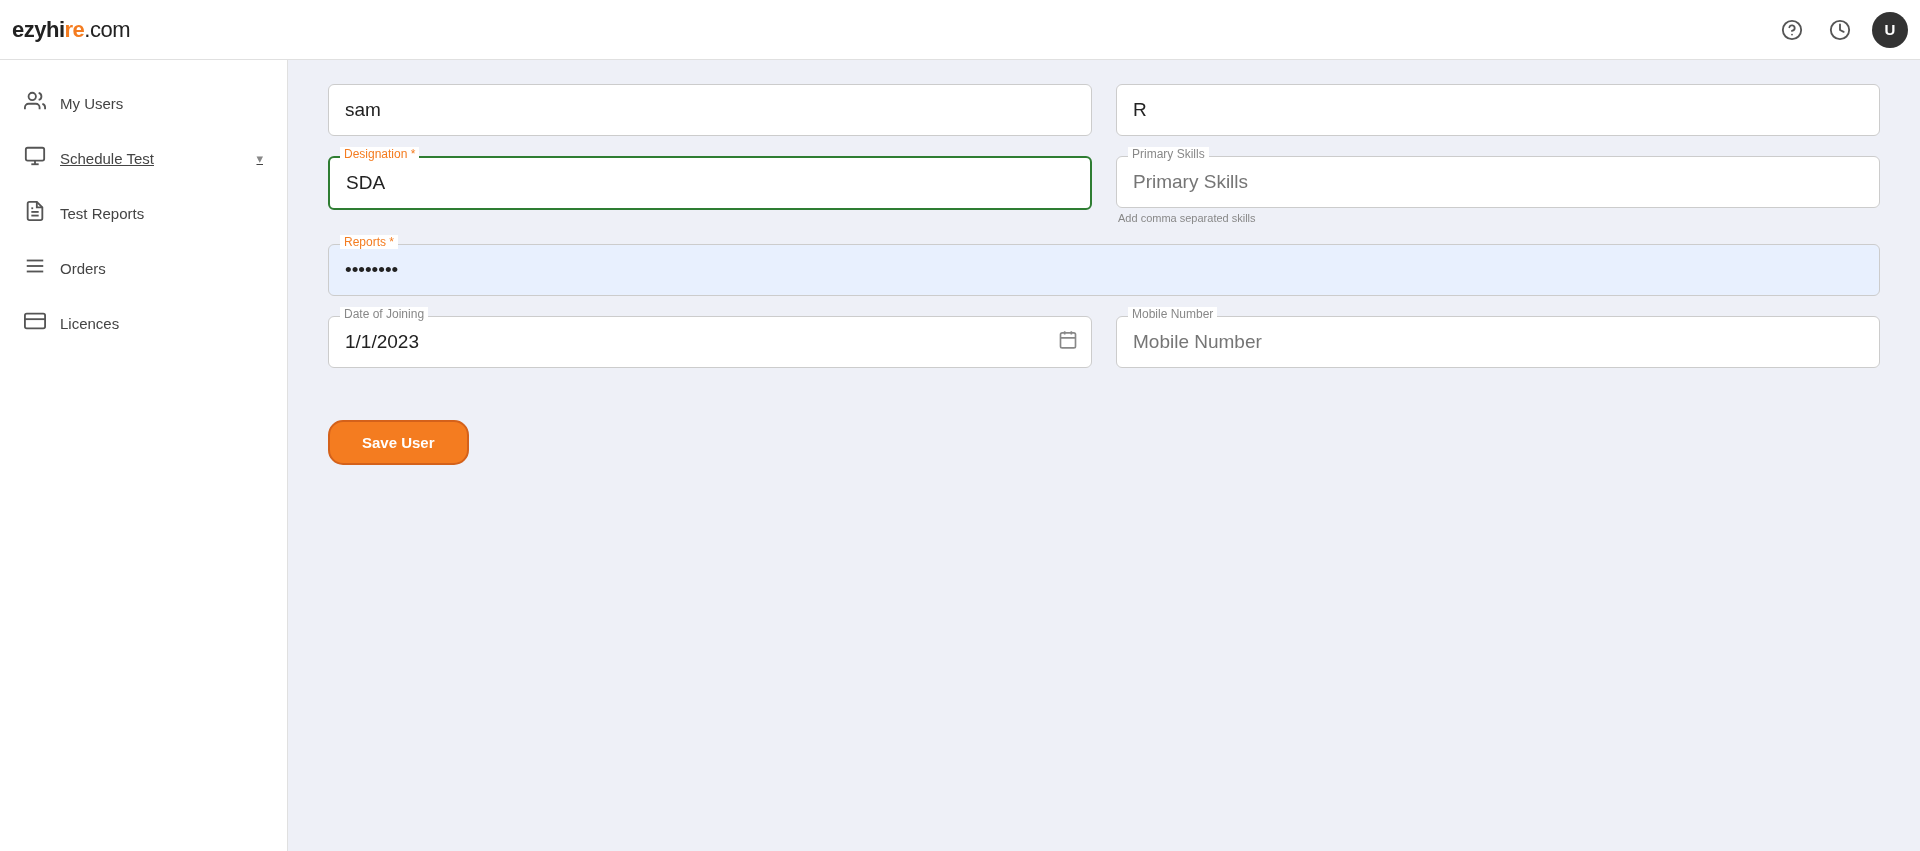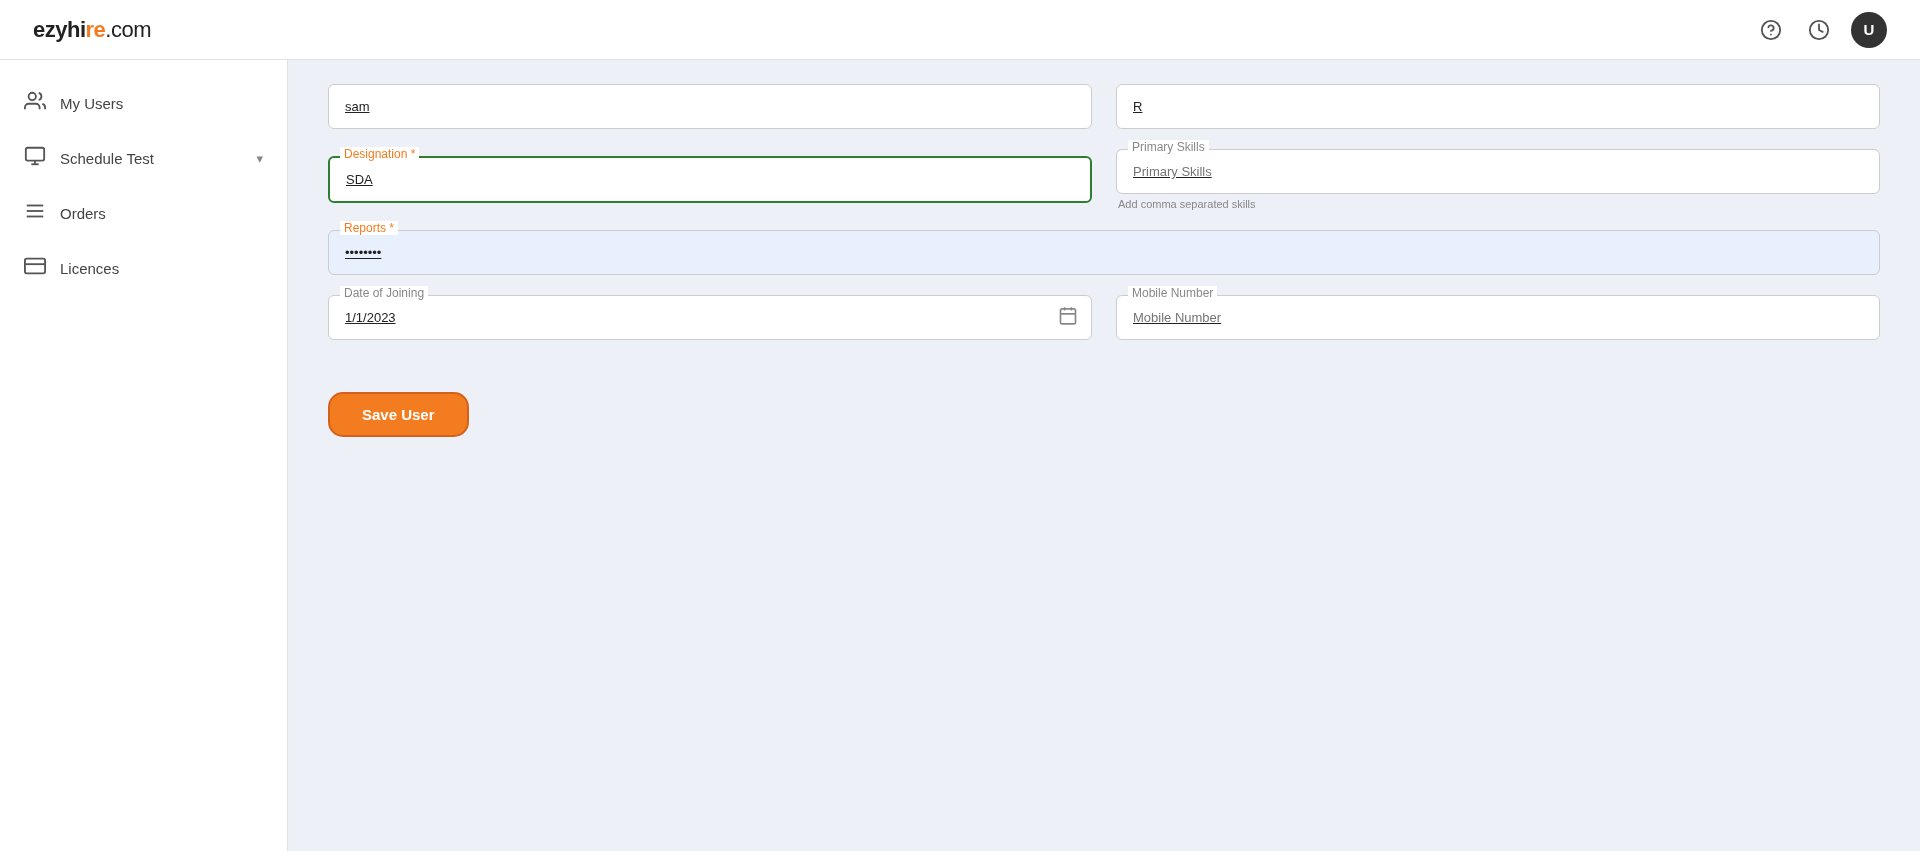--- a/index.html
+++ b/index.html
@@ -5,21 +5,21 @@
     * { box-sizing: border-box; margin: 0; padding: 0; }
     body { font-family: 'Segoe UI', Arial, sans-serif; background: #f0f2f8; display: flex; flex-direction: column; height: 851px; overflow: hidden; }
 
     
     .header {
       height: 60px;
       background: #fff;
       display: flex;
       align-items: center;
       justify-content: space-between;
-      padding: 0 33px;
+      padding: 0 12px;
       border-bottom: 1px solid #e0e0e0;
       position: fixed;
       top: 0; left: 0; right: 0;
       z-index: 100;
     }
     .logo {
       display: flex;
       align-items: center;
       font-size: 22px;
       font-weight: 700;
@@ -76,21 +76,21 @@
       align-items: center;
       gap: 14px;
       padding: 14px 24px;
       cursor: pointer;
       color: #444;
       font-size: 15px;
       font-weight: 500;
       transition: background 0.15s;
     }
     .sidebar-item .icon { font-size: 20px; color: #555; }
-    .sidebar-item.has-arrow { justify-content: space-between; }
+    .sidebar-item.has-arrow { justify-content: space-between; text-decoration: underline; }
     .sidebar-item.has-arrow .left { display: flex; align-items: center; gap: 14px; }
     .sidebar-item .arrow { font-size: 13px; color: #888; }
 
     .sidebar-spacer { flex: 1; }
     .sidebar-bottom {
       border-top: 1px solid #e0e0e0;
       padding-top: 8px;
     }
 
     
@@ -103,21 +103,20 @@
 
     
     .form-container {
       background: transparent;
     }
 
     .form-row {
       display: flex;
       gap: 24px;
       margin-bottom: 20px;
-      align-items: center;
     }
 
     .form-group {
       flex: 1;
       position: relative;
     }
 
     .form-group label {
       position: absolute;
       top: -9px;
@@ -129,25 +128,24 @@
       font-weight: 500;
       z-index: 1;
     }
     .form-group label.no-required { color: #888; }
 
     .form-group input {
       width: 100%;
       padding: 14px 16px;
       border: 1.5px solid #ccc;
       border-radius: 6px;
-      font-size: 13px;
+      font-size: 19px;
       background: #fff;
       color: #222;
       outline: none;
-      text-decoration: underline;
     }
     .form-group input.active-border { border-color: #2e7d32; border-width: 2px; }
     .form-group input.light-bg { background: #e8f0fe; }
 
     .form-group .hint-text {
       font-size: 11px;
       color: #888;
       margin-top: 4px;
       padding-left: 2px;
     }
@@ -238,20 +236,32 @@
               <rect x="2" y="3" width="20" height="14" rx="2"></rect>
               <line x1="8" y1="21" x2="16" y2="21"></line>
               <line x1="12" y1="17" x2="12" y2="21"></line>
             </svg>
         </span>
         <span>Schedule Test</span>
       </div>
       <span class="arrow">▾</span>
     </div>
 
+    <div class="sidebar-item">
+      <span class="icon">
+        <svg width="22" height="22" viewBox="0 0 24 24" fill="none" stroke="#555" stroke-width="2">
+            <path d="M14 2H6a2 2 0 0 0-2 2v16a2 2 0 0 0 2 2h12a2 2 0 0 0 2-2V8z"></path>
+            <polyline points="14 2 14 8 20 8"></polyline>
+            <line x1="16" y1="13" x2="8" y2="13"></line>
+            <line x1="16" y1="17" x2="8" y2="17"></line>
+            <polyline points="10 9 9 9 8 9"></polyline>
+          </svg>
+      </span>
+      <span>Test Reports</span>
+    </div>
 
     <div class="sidebar-item">
       <span class="icon">
         <svg width="22" height="22" viewBox="0 0 24 24" fill="none" stroke="#555" stroke-width="2">
             <line x1="3" y1="6" x2="21" y2="6"></line>
             <line x1="3" y1="12" x2="21" y2="12"></line>
             <line x1="3" y1="18" x2="21" y2="18"></line>
           </svg>
       </span>
       <span>Orders</span>

